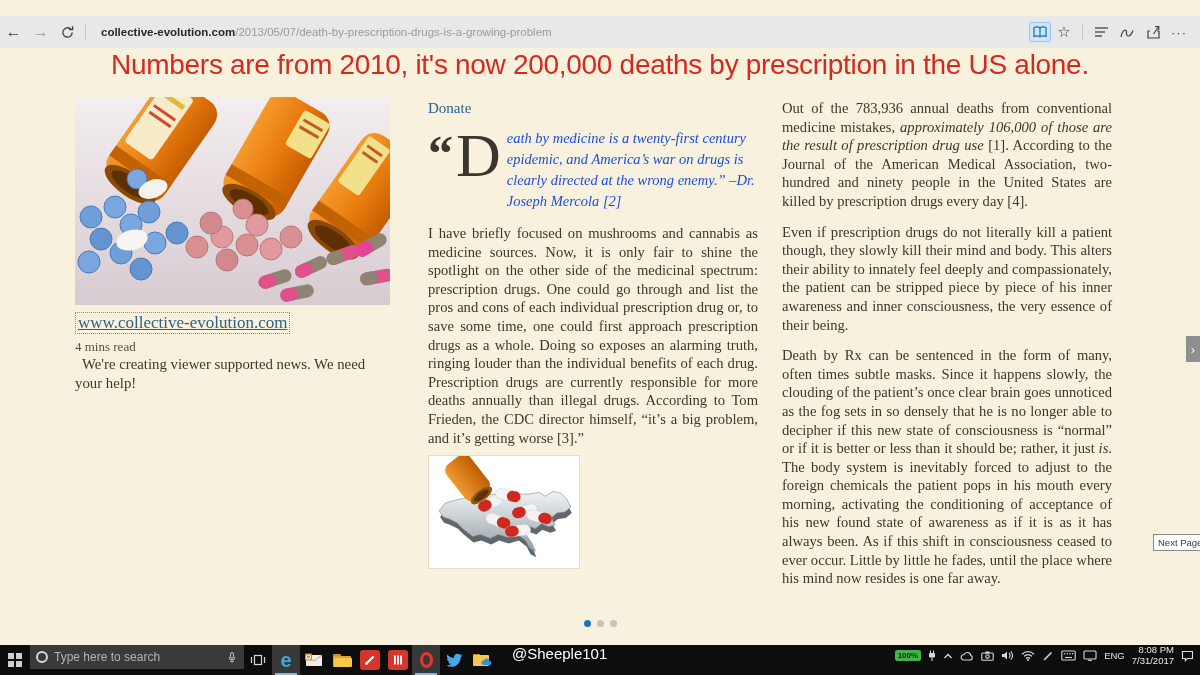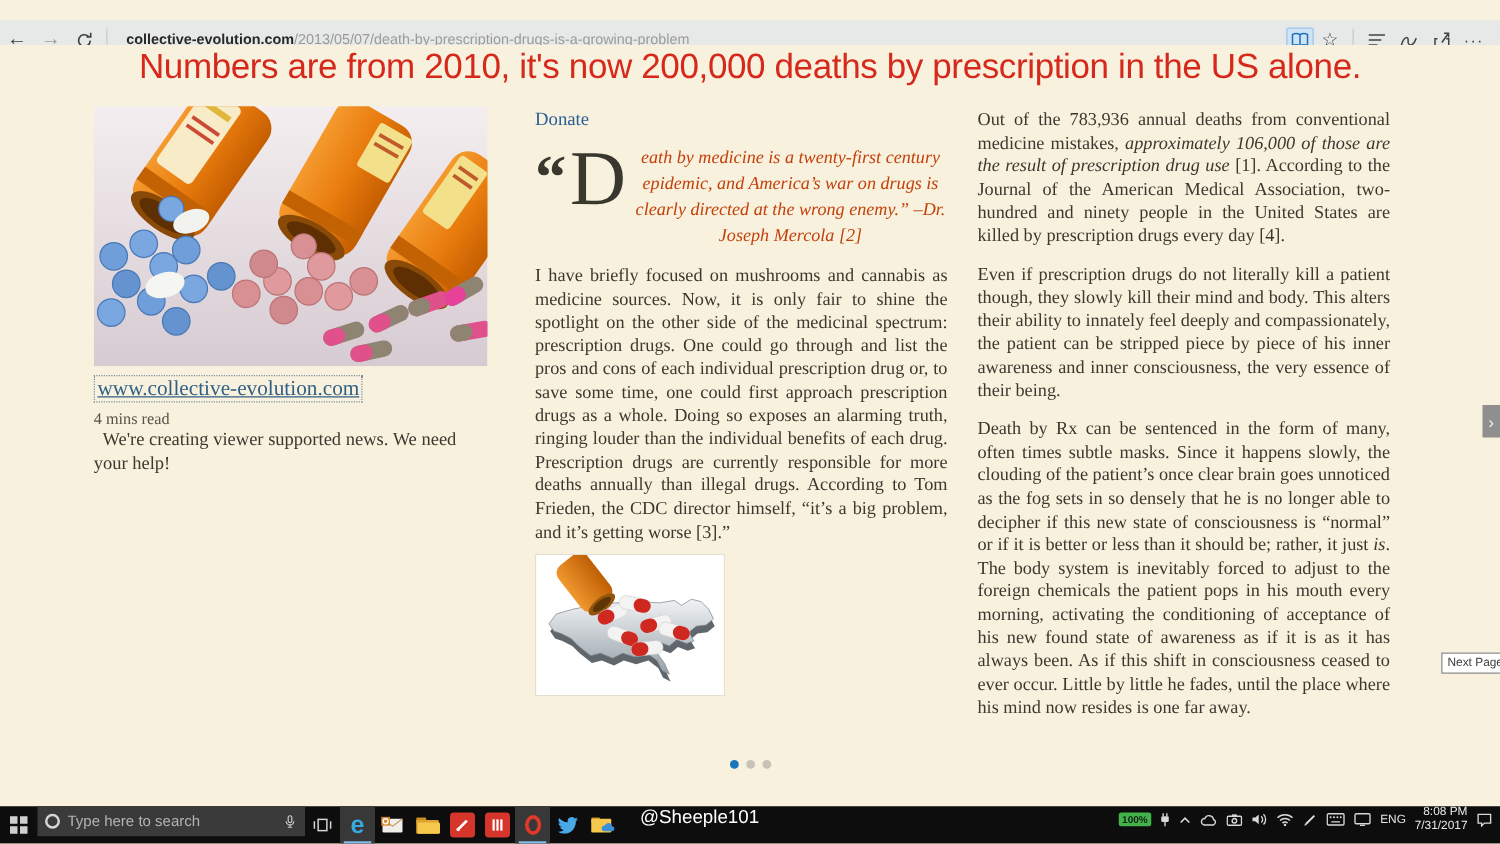--- a/index.html
+++ b/index.html
@@ -12,37 +12,37 @@
   .navbtn.fwd{color:#9b9b9b}
   .tbicon{display:flex;align-items:center;justify-content:center;width:26px;height:24px}
   .tb-div{width:1px;height:18px;background:#c9c9c9;margin:0 5px}
   .url{flex:1;font-size:11.5px;color:#9a9a9a;padding-left:10px;white-space:nowrap;overflow:hidden}
   .url b{color:#282828}
   .tb-right{display:flex;align-items:center;padding-right:8px}
   .readview{background:#cfe4f6;border:1px solid #9ec4e6;border-radius:2px;width:22px;height:20px}
   .star{font-size:15px;color:#424242}
   .more{font-size:13px;letter-spacing:1px;color:#424242}
   
-  .content{position:absolute;top:36px;left:0;width:1200px;height:455px;background:#f8f1dd}
+  .content{position:absolute;top:48px;left:0;width:1200px;height:455px;background:#f8f1dd}
   .banner{position:absolute;top:1px;left:0;width:100%;text-align:center;font-size:28px;letter-spacing:-.3px;color:#d6291c}
   .serif{font-family:"Liberation Serif",serif;color:#3b382f}
   .col-left{position:absolute;left:75px;top:49px;width:318px}
   .col-mid{position:absolute;left:428px;top:51px;width:330px}
   .col-right{position:absolute;left:782px;top:51px;width:330px}
   .photo{display:block;width:315px;height:208px}
   .photo2{display:block;width:152px;height:114px;border:1px solid #e6dfcd;background:#fff}
   h1.title{font-size:26px;line-height:34px;font-weight:bold;color:#403d35;margin-top:15px;letter-spacing:-.2px}
   .srclink{display:inline-block;margin-top:7px;font-family:"Liberation Serif",serif;font-size:17px;color:#305f86;border:1px dotted #7d92a6;padding:0 2px;text-decoration:underline;cursor:pointer}
   .minsread{font-family:"Liberation Serif",serif;font-size:13px;color:#57534a;margin-top:5px}
   .support{font-family:"Liberation Serif",serif;font-size:14.8px;line-height:19px;text-indent:7px}
   .donate{font-family:"Liberation Serif",serif;font-size:15px;color:#2a5f98;cursor:pointer}
   .quote{display:flex;margin-top:10px}
   .qmark{font-family:"Liberation Serif",serif;font-size:50px;font-weight:bold;color:#3a372f;line-height:.9;margin-top:4px}
   .qdrop{font-family:"Liberation Serif",serif;font-size:62px;color:#3a372f;line-height:.8;margin:4px 6px 0 3px}
-  .qtext{flex:1;font-family:"Liberation Serif",serif;font-style:italic;font-size:14.5px;line-height:21px;text-align:center;color:#c2410c;padding-top:1px}
+  .qtext{flex:1;font-family:"Liberation Serif",serif;font-style:italic;font-size:14.5px;line-height:21px;color:#1d4ed8;padding-top:1px}
   p.body{font-family:"Liberation Serif",serif;font-size:14.6px;line-height:18.6px;text-align:justify;color:#3b382f}
   .col-mid p.body{margin-top:12px}
   .col-right p.body{margin-bottom:12px}
   .col-mid .photo2{margin-top:8px}
   .ital{font-style:italic}
   .dots{position:absolute;top:572px;left:0;width:100%;display:flex;justify-content:center;gap:6px}
   .dot{width:7px;height:7px;border-radius:50%;background:#c9c3b6;cursor:pointer}
   .dot.active{background:#1a75bb}
   .nextchev{position:absolute;top:288px;left:1186px;width:14px;height:26px;background:#8f8f8f;color:#f5f5f5;font-size:13px;display:flex;align-items:center;justify-content:center;cursor:pointer}
   .tooltip{position:absolute;top:486px;left:1153px;background:#fff;border:1px solid #8a8a8a;font-size:9.5px;color:#3c3c3c;padding:2px 4px;white-space:nowrap}

